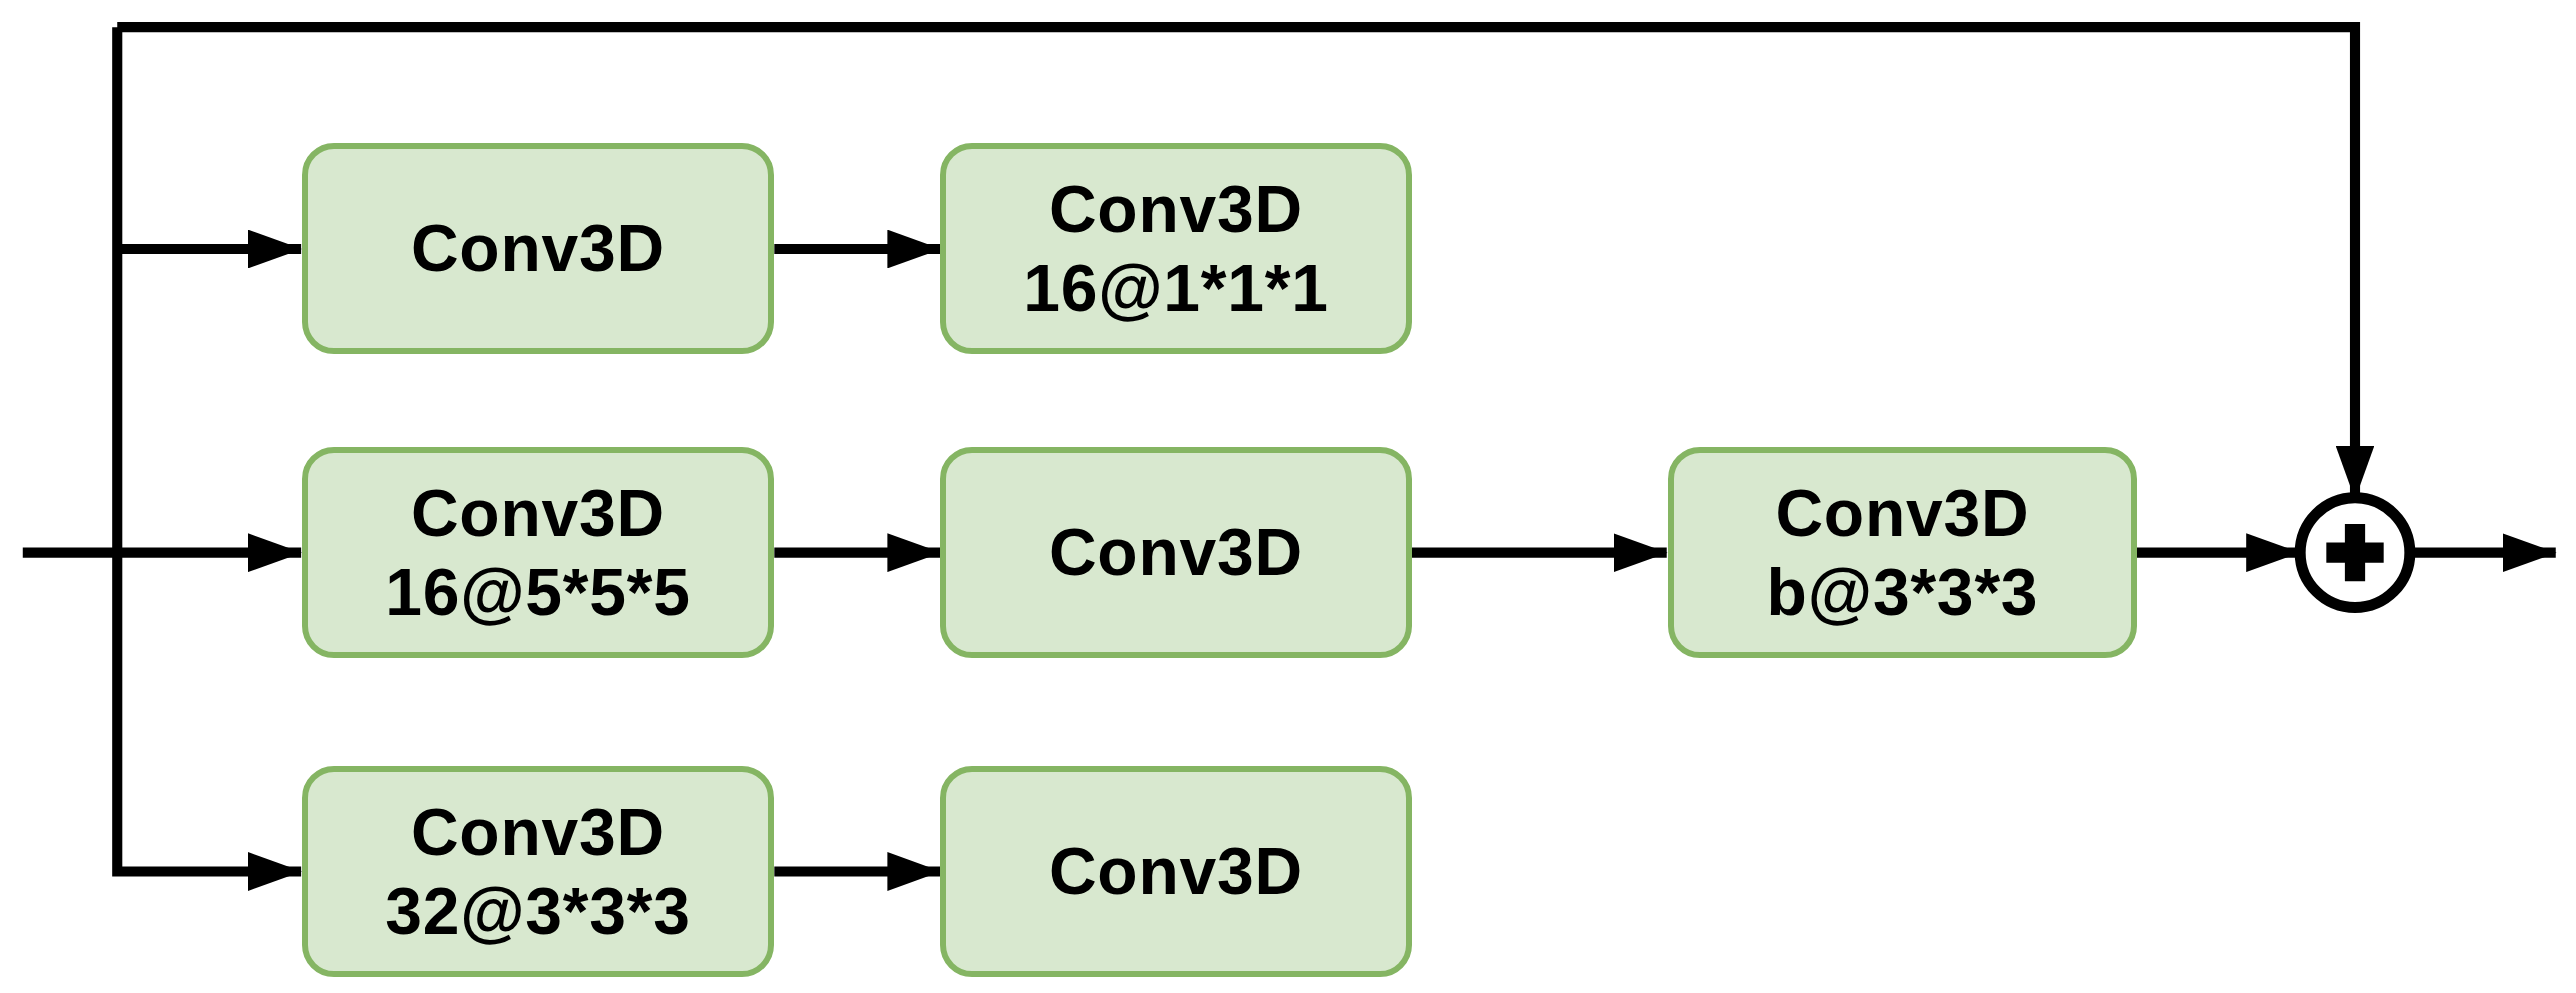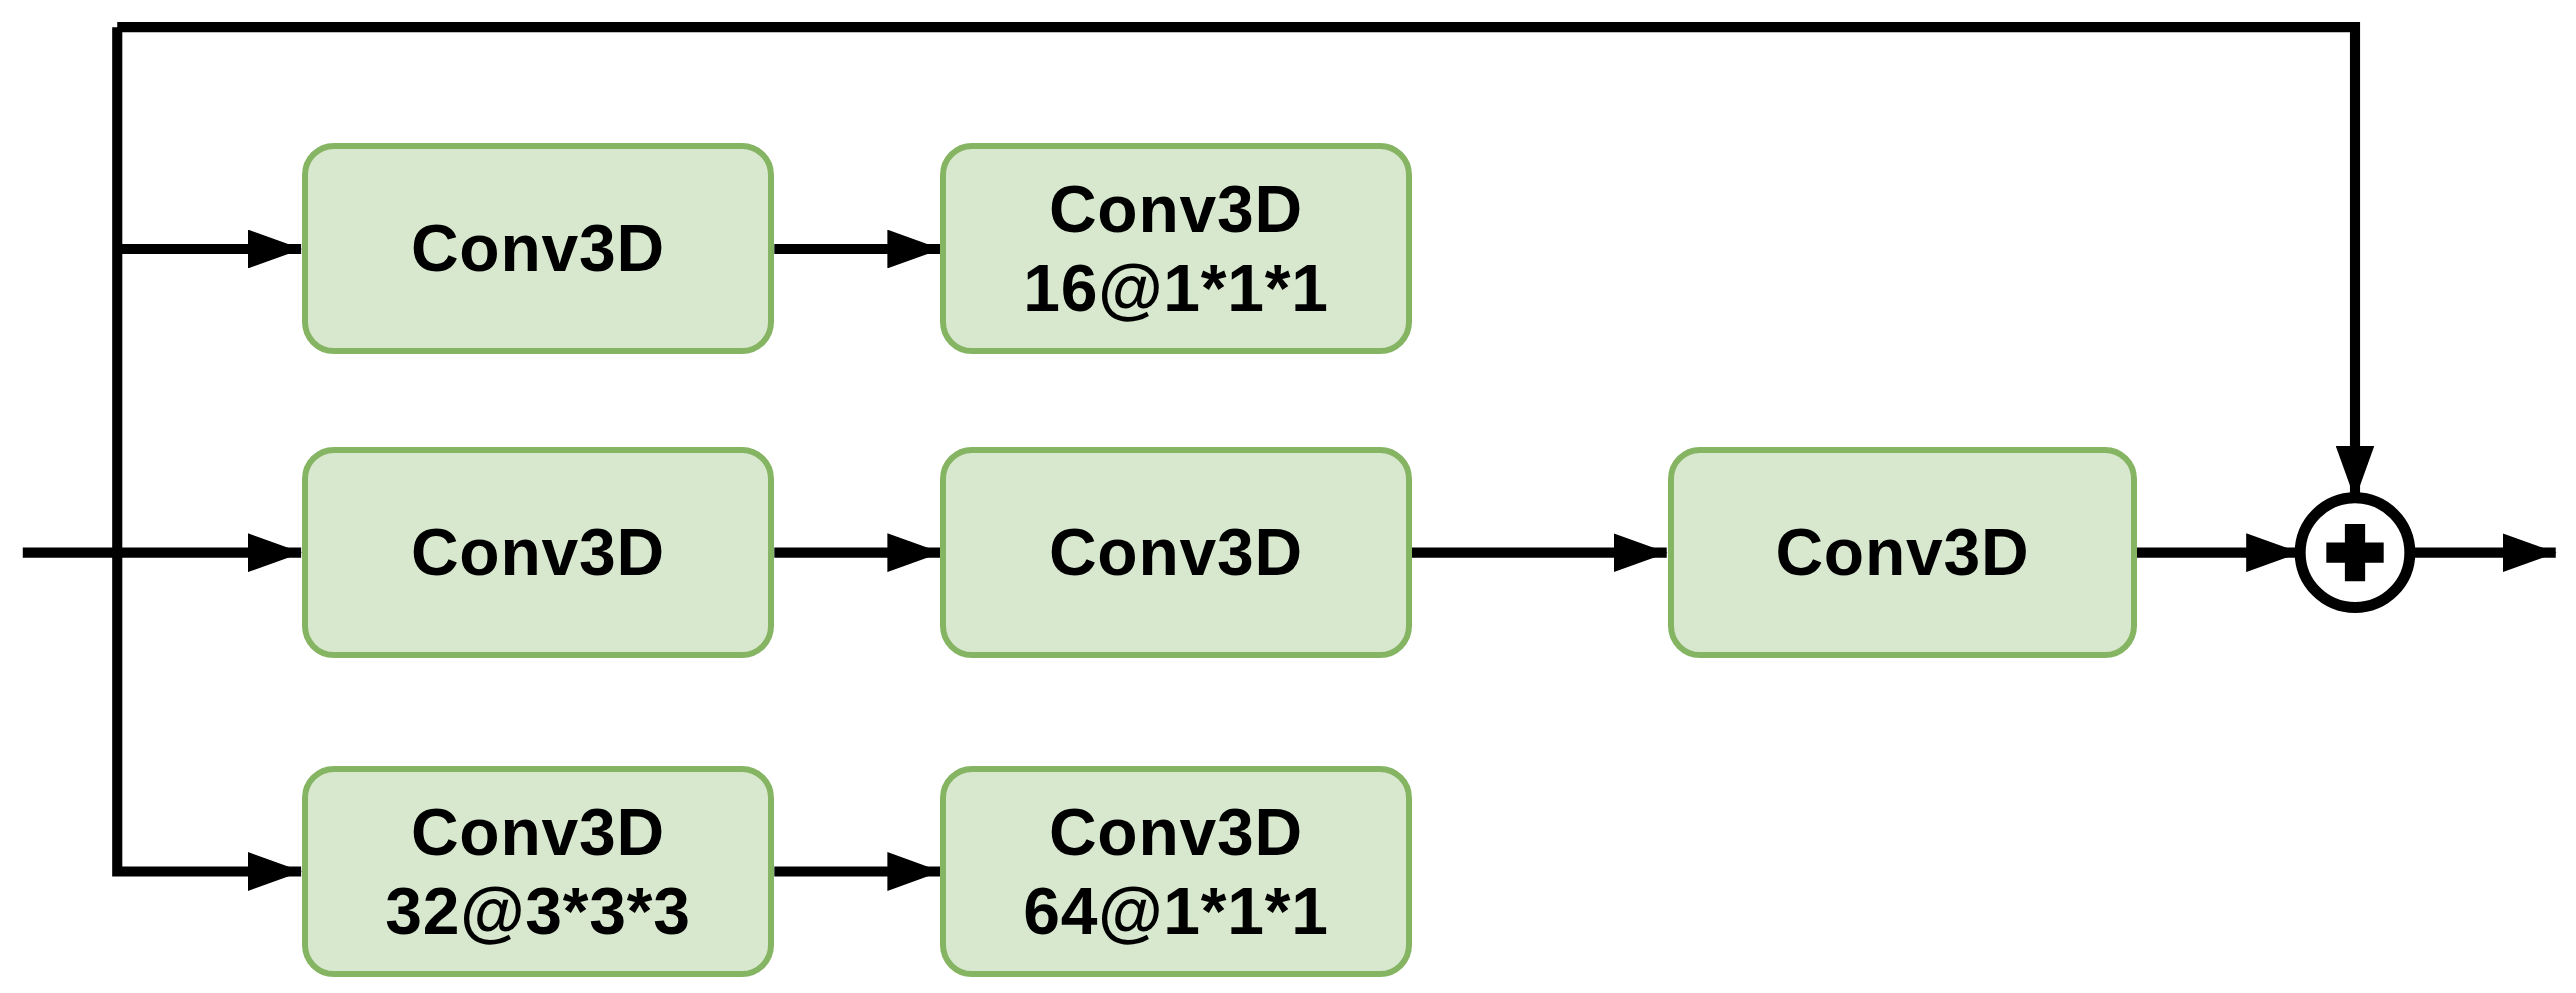--- a/index.html
+++ b/index.html
@@ -100,34 +100,35 @@
     <span>Conv3D</span>
   </div>
 
   <div class="conv-box" style="left:940px; top:143px; width:472px; height:211px;">
     <span>Conv3D</span>
     <span>16@1*1*1</span>
   </div>
 
   <div class="conv-box" style="left:302px; top:447px; width:472px; height:211px;">
     <span>Conv3D</span>
+    <span>16@5*5*5</span>
   </div>
 
   <div class="conv-box" style="left:940px; top:447px; width:472px; height:211px;">
     <span>Conv3D</span>
   </div>
 
   <div class="conv-box" style="left:1668px; top:447px; width:469px; height:211px;">
     <span>Conv3D</span>
+    <span>b@3*3*3</span>
   </div>
 
   <div class="conv-box" style="left:302px; top:766px; width:472px; height:211px;">
     <span>Conv3D</span>
     <span>32@3*3*3</span>
   </div>
 
   <div class="conv-box" style="left:940px; top:766px; width:472px; height:211px;">
     <span>Conv3D</span>
-    <span>64@1*1*1</span>
   </div>
 
 </div>
 
 
 </body></html>

